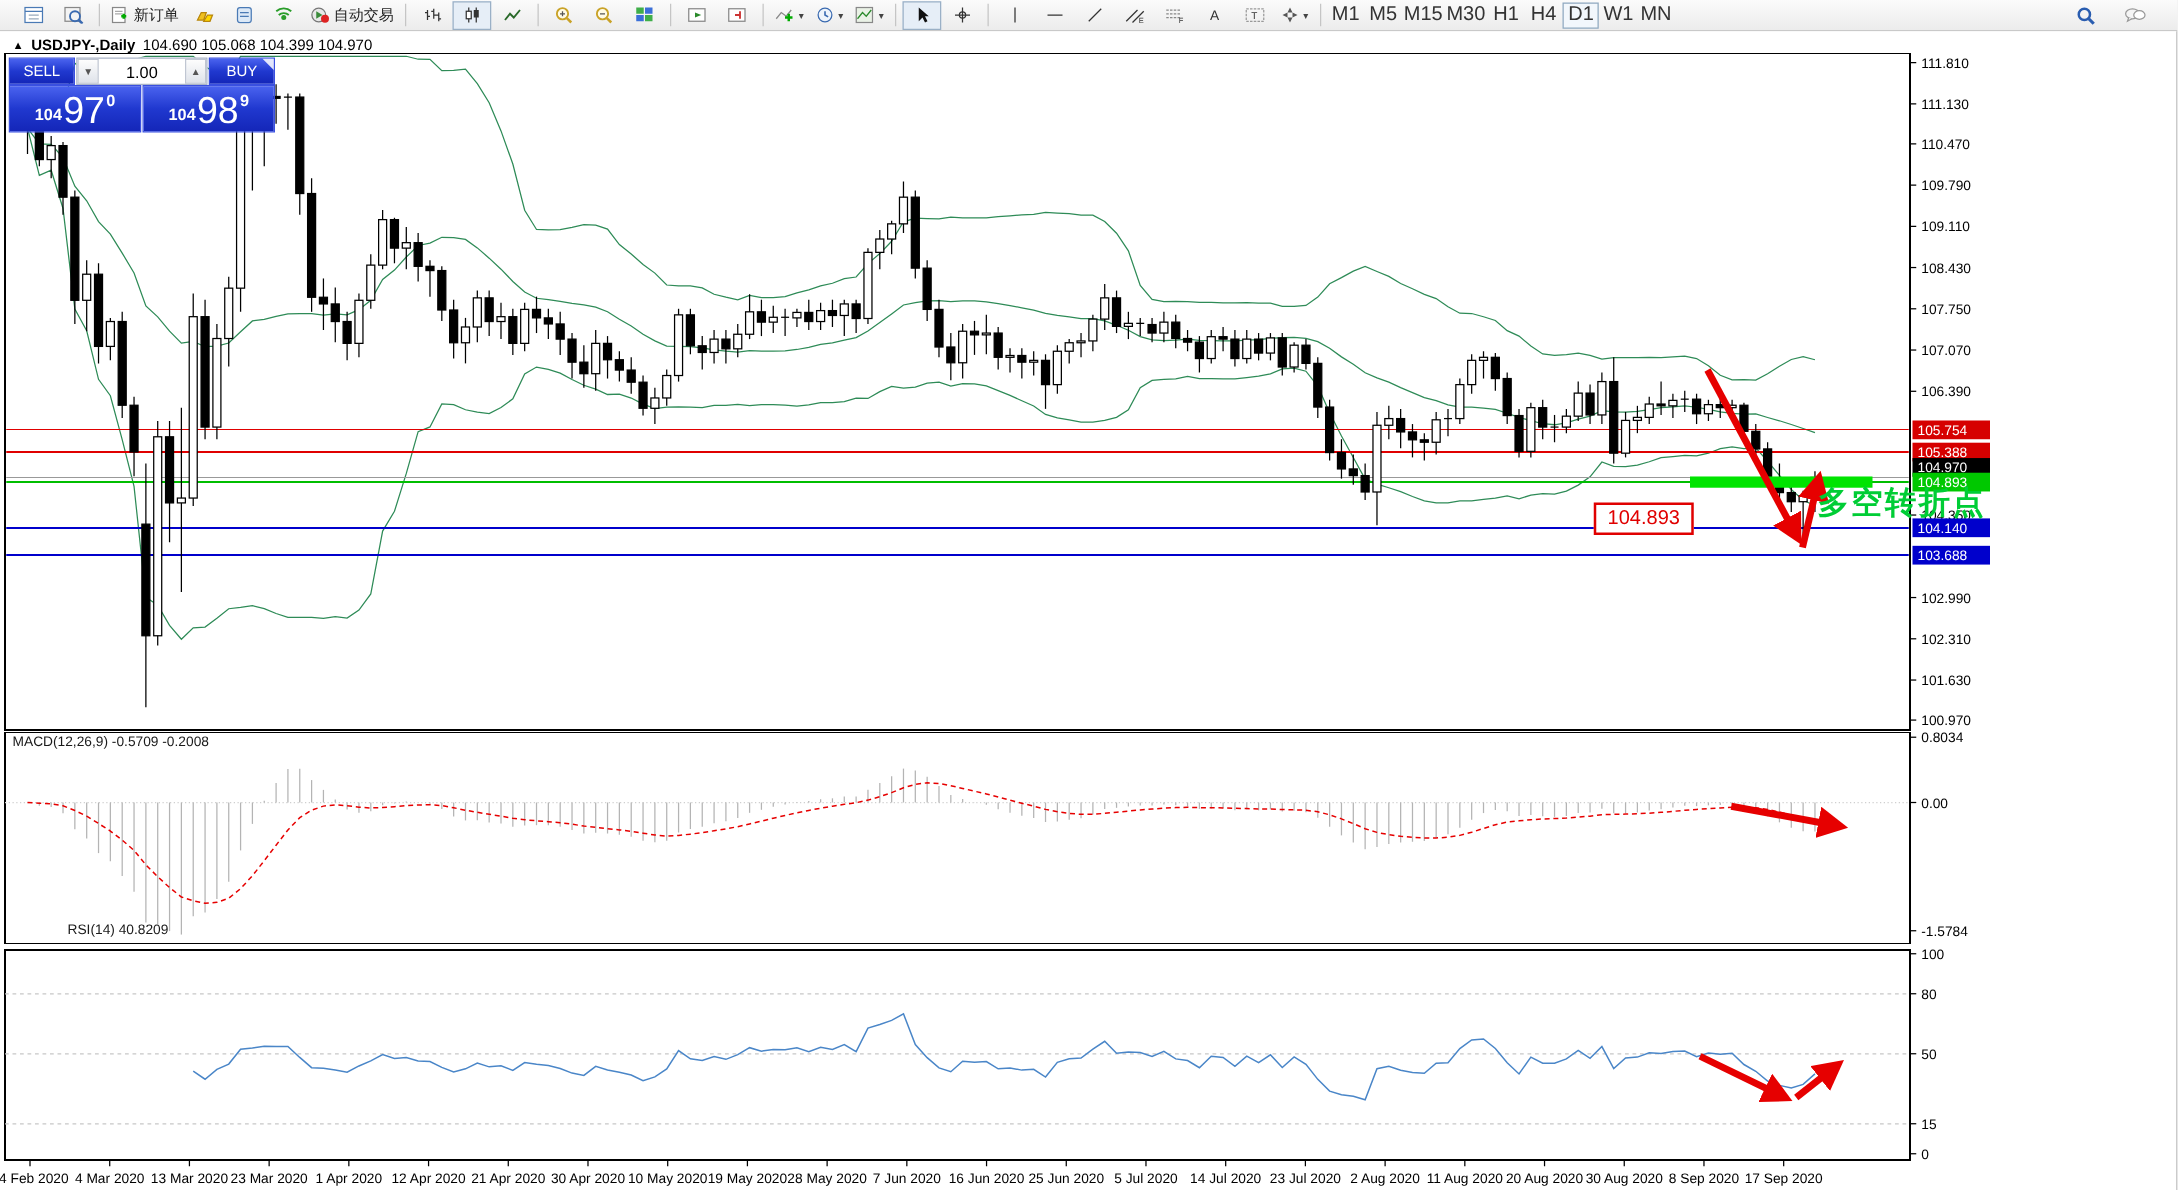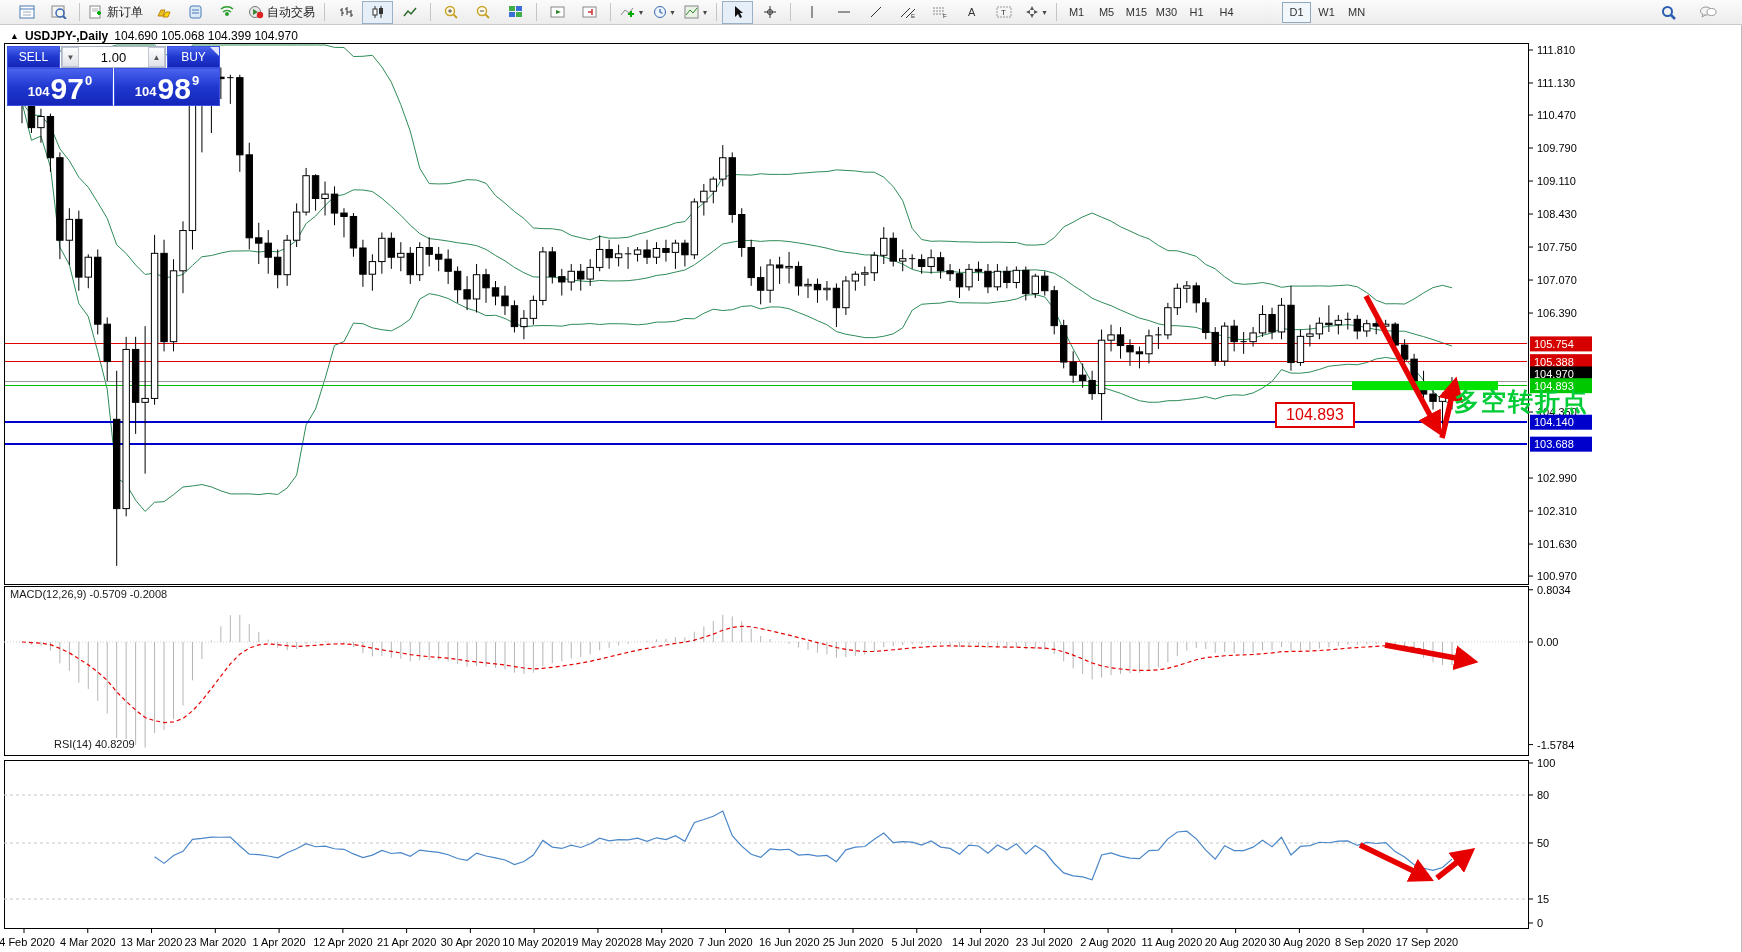--- a/index.html
+++ b/index.html
@@ -7,43 +7,43 @@
   #app{position:relative;width:1742px;height:952px;background:#f0f0f0;}
   
   #toolbar{position:absolute;left:0;top:0;width:1742px;height:25px;background:linear-gradient(#fbfbfb,#ececec);
     border-bottom:1px solid #c9c9c9;display:flex;align-items:center;padding:0 11px;box-sizing:border-box;gap:1px;}
   .tbtn{height:21px;min-width:23px;display:flex;align-items:center;justify-content:center;gap:3px;
     border:1px solid transparent;background:transparent;font-size:12px;color:#222;padding:0 3px;cursor:default;}
   .tbtn.active{background:#e6eef7;border:1px solid #9ab0c6;}
   .tbtn svg{display:block;}
   .tsep{width:1px;height:18px;background:#c5c5c5;margin:0 4px;}
   .caret{font-size:8px;color:#444;margin-left:1px;}
-  .tf{height:19px;min-width:27px;border:1px solid transparent;background:transparent;font-size:11px;color:#333;
+  .tf{height:19px;min-width:27px;border:1px solid transparent;background:transparent;font-size:16px;color:#333;
     display:flex;align-items:center;justify-content:center;}
-  .tf.active{background:#f2f7fc;border:1px solid #8fa8bf;margin-left:40px;}
+  .tf.active{background:#f2f7fc;border:1px solid #8fa8bf;}
   #tb-right{margin-left:auto;display:flex;align-items:center;margin-right:8px;gap:8px;}
   
   #chartwin{position:absolute;left:0;top:25px;width:1742px;height:927px;background:#ffffff;border-right:1px solid #bbb;box-sizing:border-box;}
   #chart-svg{position:absolute;left:0;top:0;}
   #chart-title{position:absolute;left:10px;top:4px;font-size:12px;color:#000;display:flex;gap:6px;align-items:center;}
   #chart-title .mk{font-size:9px;}
   .pane-label{position:absolute;font-size:11px;color:#1a1a1a;}
   
   #ocp{position:absolute;left:7px;top:21px;width:213px;height:62px;}
   #ocp .row1{display:flex;height:22px;gap:1px;}
   .blue{background:linear-gradient(180deg,#4a63ef 0%,#2038cf 50%,#1426b8 100%);color:#fff;}
   #sellBtn,#buyBtn{width:53px;font-size:12px;display:flex;align-items:center;justify-content:center;border:1px solid #3a50e0;box-sizing:border-box;}
   #volbox{flex:1;background:#fff;border:1px solid #aab4c8;display:flex;align-items:center;box-sizing:border-box;}
   .spin{width:17px;height:100%;background:linear-gradient(#fdfdfd,#dfe3ea);border:1px solid #c0c6d2;box-sizing:border-box;
     font-size:8px;color:#555;display:flex;align-items:center;justify-content:center;}
   #volval{flex:1;text-align:center;font-size:13px;color:#000000;border:none;outline:none;width:40px;background:transparent;}
   #ocp .row2{display:flex;height:38px;gap:1px;margin-top:0;position:relative;}
   .ptile{flex:1;display:flex;align-items:flex-end;justify-content:center;padding-bottom:3px;border:1px solid #3a50e0;box-sizing:border-box;}
   .ptile .pre{font-size:13px;font-weight:bold;margin:0 1px 3px 0;}
-  .ptile .big{font-size:30px;font-weight:bold;line-height:26px;}
+  .ptile .big{font-size:30px;font-weight:normal;line-height:26px;}
   .ptile .sup{font-size:13px;font-weight:bold;margin:0 0 14px 1px;}
   #ocp .corner{position:absolute;right:1px;top:-21px;width:0;height:0;border-left:9px solid transparent;border-top:9px solid #ffffff;opacity:.85;}
   
   #annPrice{position:absolute;left:1275px;top:377px;width:76px;height:22px;border:2px solid #e00000;background:#fff;
     color:#e00000;font-size:16px;display:flex;align-items:center;justify-content:center;}
   #annText{position:absolute;left:1454px;top:360px;font-size:25px;font-weight:bold;color:#00cd35;letter-spacing:2px;white-space:nowrap;}
 </style>
 </head>
 <body>
 <div id="app">

